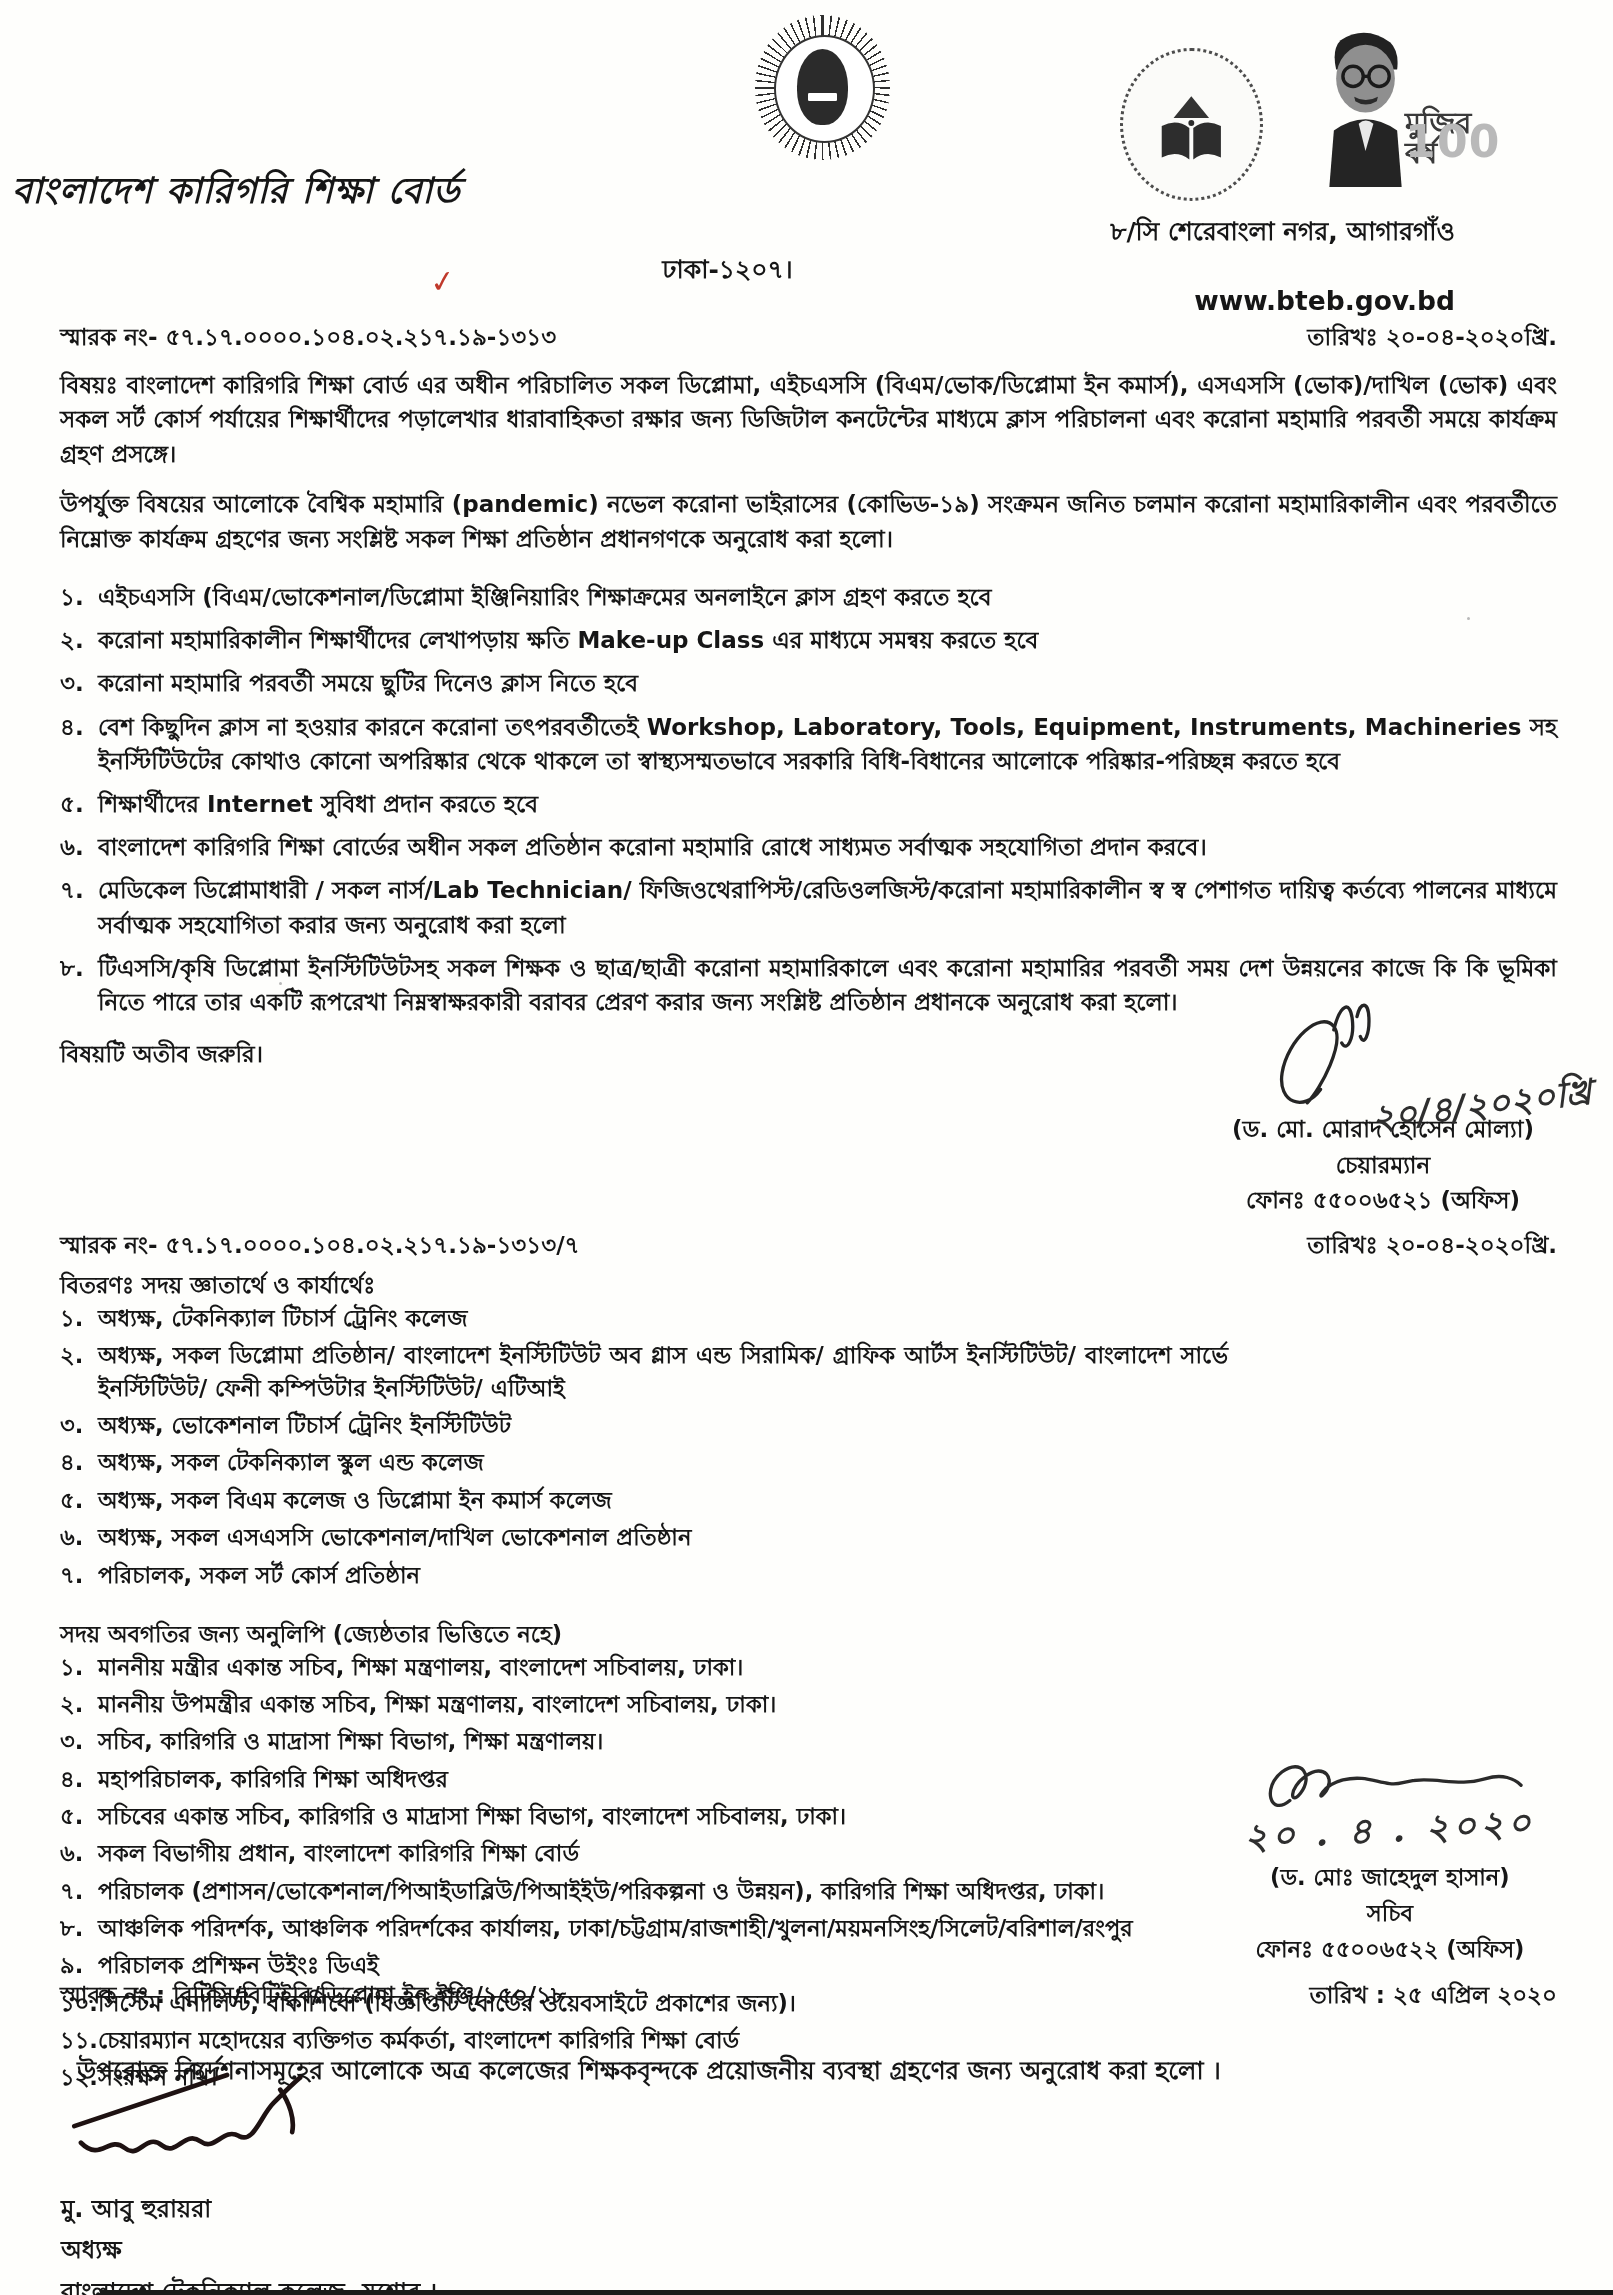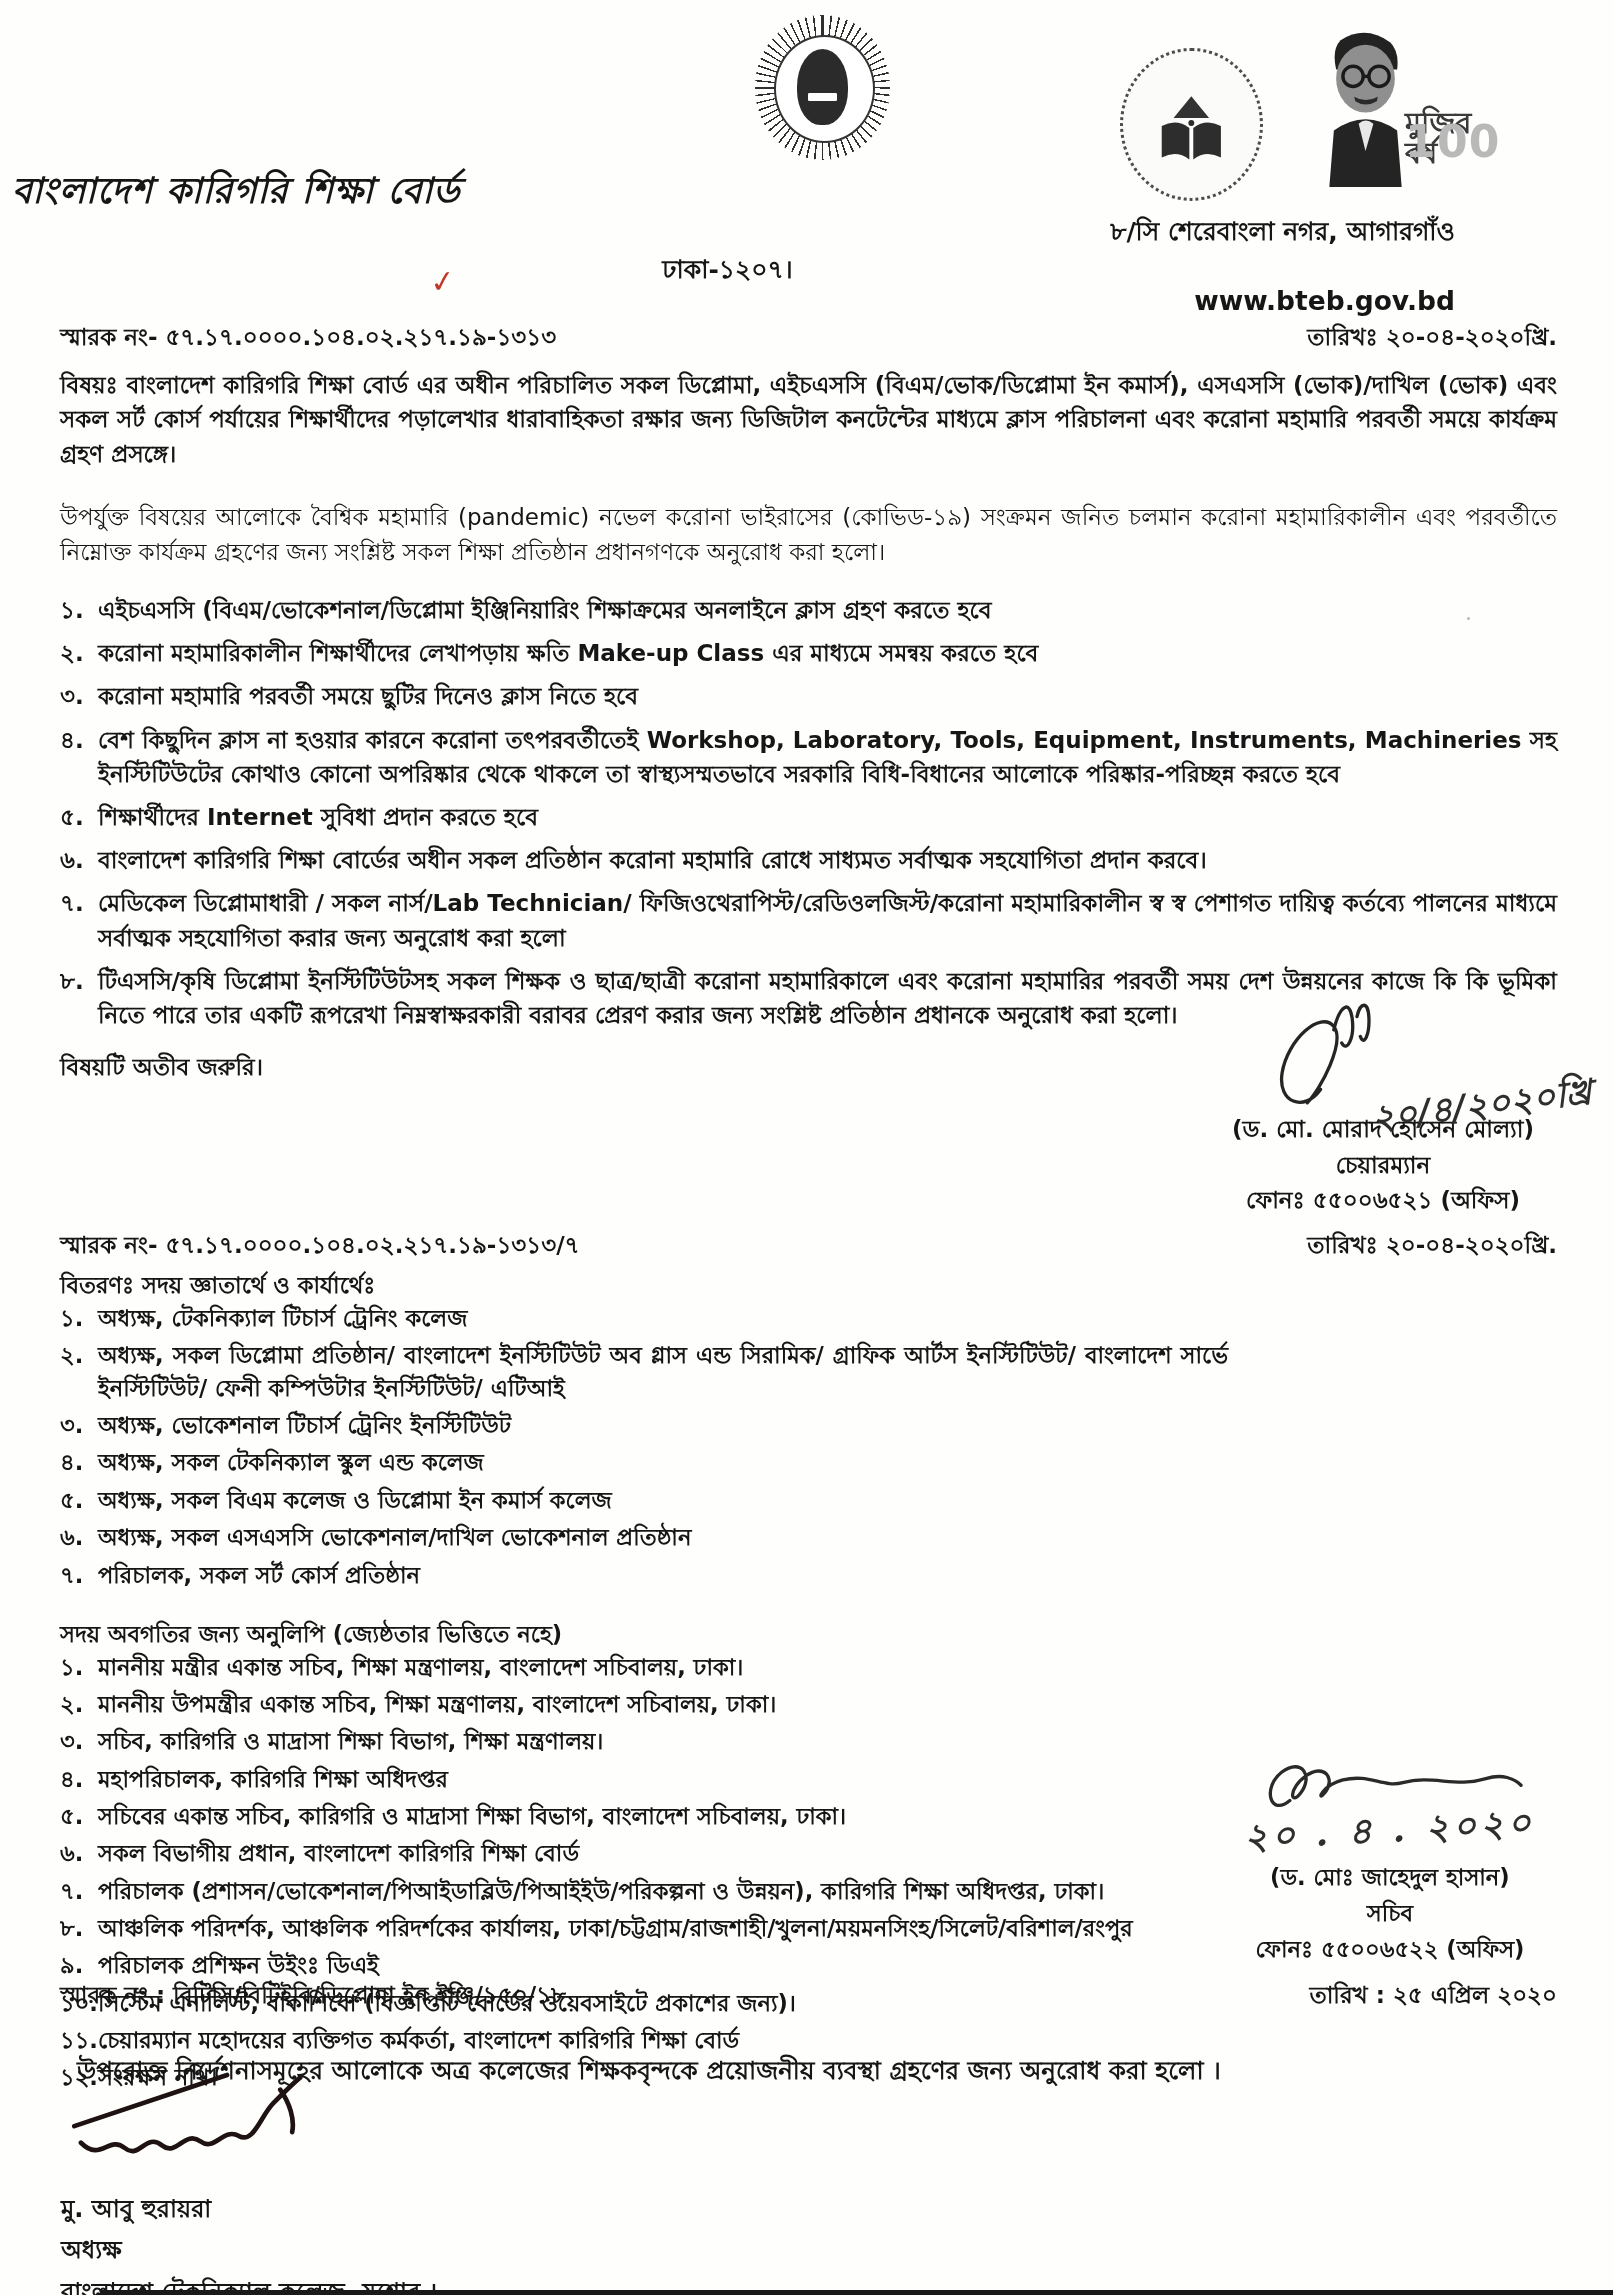--- a/index.html
+++ b/index.html
@@ -31,21 +31,21 @@
     font-size:36px; font-weight:bold; letter-spacing:0.7px;font-style:italic;}
   .addr1{position:absolute; left:0; right:159px; top:212px; text-align:right; font-size:25px; font-weight:600;}
   .addr2{position:absolute; left:0; right:159px; top:250px; text-align:center; font-size:25px; font-weight:600;}
   .website{position:absolute; left:0; right:159px; top:285px; text-align:right; font-size:26.5px; font-weight:600;}
   
   .flow{position:absolute; left:60px; right:57px;}
   .row-split{display:flex; justify-content:space-between; align-items:baseline;}
   .memo-no,.memo-date{font-size:23px; font-weight:bold;}
   .sec1{top:320px; font-size:23px; line-height:1.5;}
   .subject{margin-top:13.3px; font-weight:bold; text-align:justify;}
-  .intro{margin-top:29px; font-weight:400; text-align:justify;}
+  .intro{margin-top:16px; font-weight:700; text-align:justify;}
   .dirlist{margin-top:24px;}
   .li{display:flex; margin-bottom:8.6px; font-weight:600; text-align:justify;}
   .li .n{min-width:38px; font-weight:bold;}
   .li .t{flex:1;}
   .urgent{margin-top:17px; font-weight:bold;}
   .red-tick{position:absolute; left:430px; top:264px; color:#c0392b; font-size:30.5px;
     font-weight:bold; transform:rotate(-8deg);}
   
   .sign-block{position:absolute; text-align:center; font-weight:bold;}
   .sign-block .sig-svg{display:block; margin:0 auto;}

